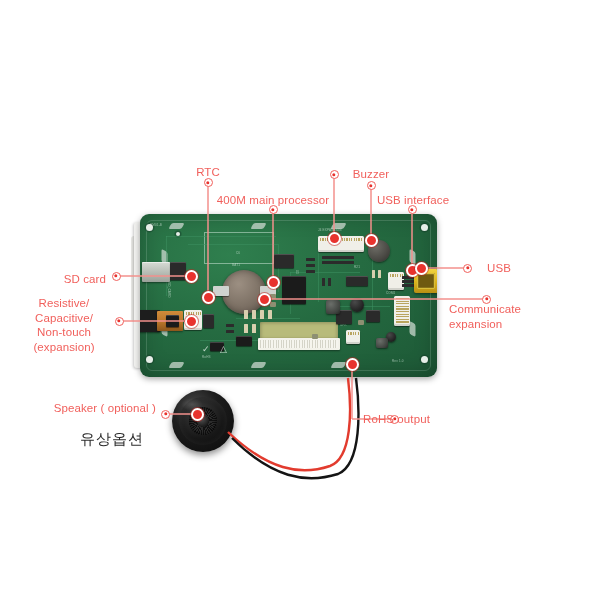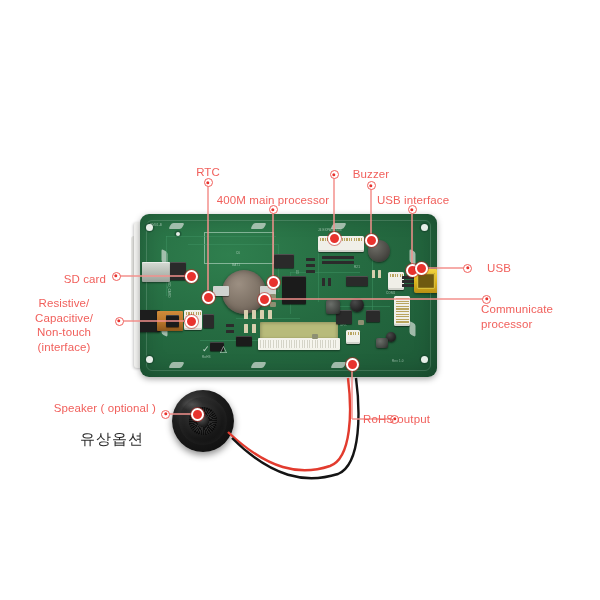--- a/index.html
+++ b/index.html
@@ -422,30 +422,30 @@
     <div class="lbl c" style="left:343px;top:167px;width:56px;">Buzzer</div>
 
     <div class="lbl c" style="left:370px;top:193px;width:86px;">USB interface</div>
 
     <div class="lbl r" style="left:30px;top:272px;width:76px;">SD card</div>
 
     <div class="lbl multi" style="left:18px;top:296px;width:92px;text-align:center;">
       <span>Resistive/</span><br>
       <span>Capacitive/</span><br>
       <span>Non-touch</span><br>
-      <span>(interface)</span>
+      <span>(expansion)</span>
     </div>
 
     <div class="lbl r" style="left:32px;top:401px;width:124px;">Speaker ( optional )</div>
 
     <div class="lbl" style="left:487px;top:261px;">USB</div>
 
-    <div class="lbl multi" style="left:449px;top:302px;width:110px;text-align:left;margin-left:32px;">
+    <div class="lbl multi" style="left:449px;top:302px;width:110px;text-align:left;">
       <span>Communicate</span><br>
-      <span>processor</span>
+      <span>expansion</span>
     </div>
 
     <div class="lbl" style="left:363px;top:412px;">RoHS output</div>
 
     <div class="korean" style="left:80px;top:430px;text-align:right;">유상옵션</div>
   </div>
 
 </div>
 
 </body></html>

